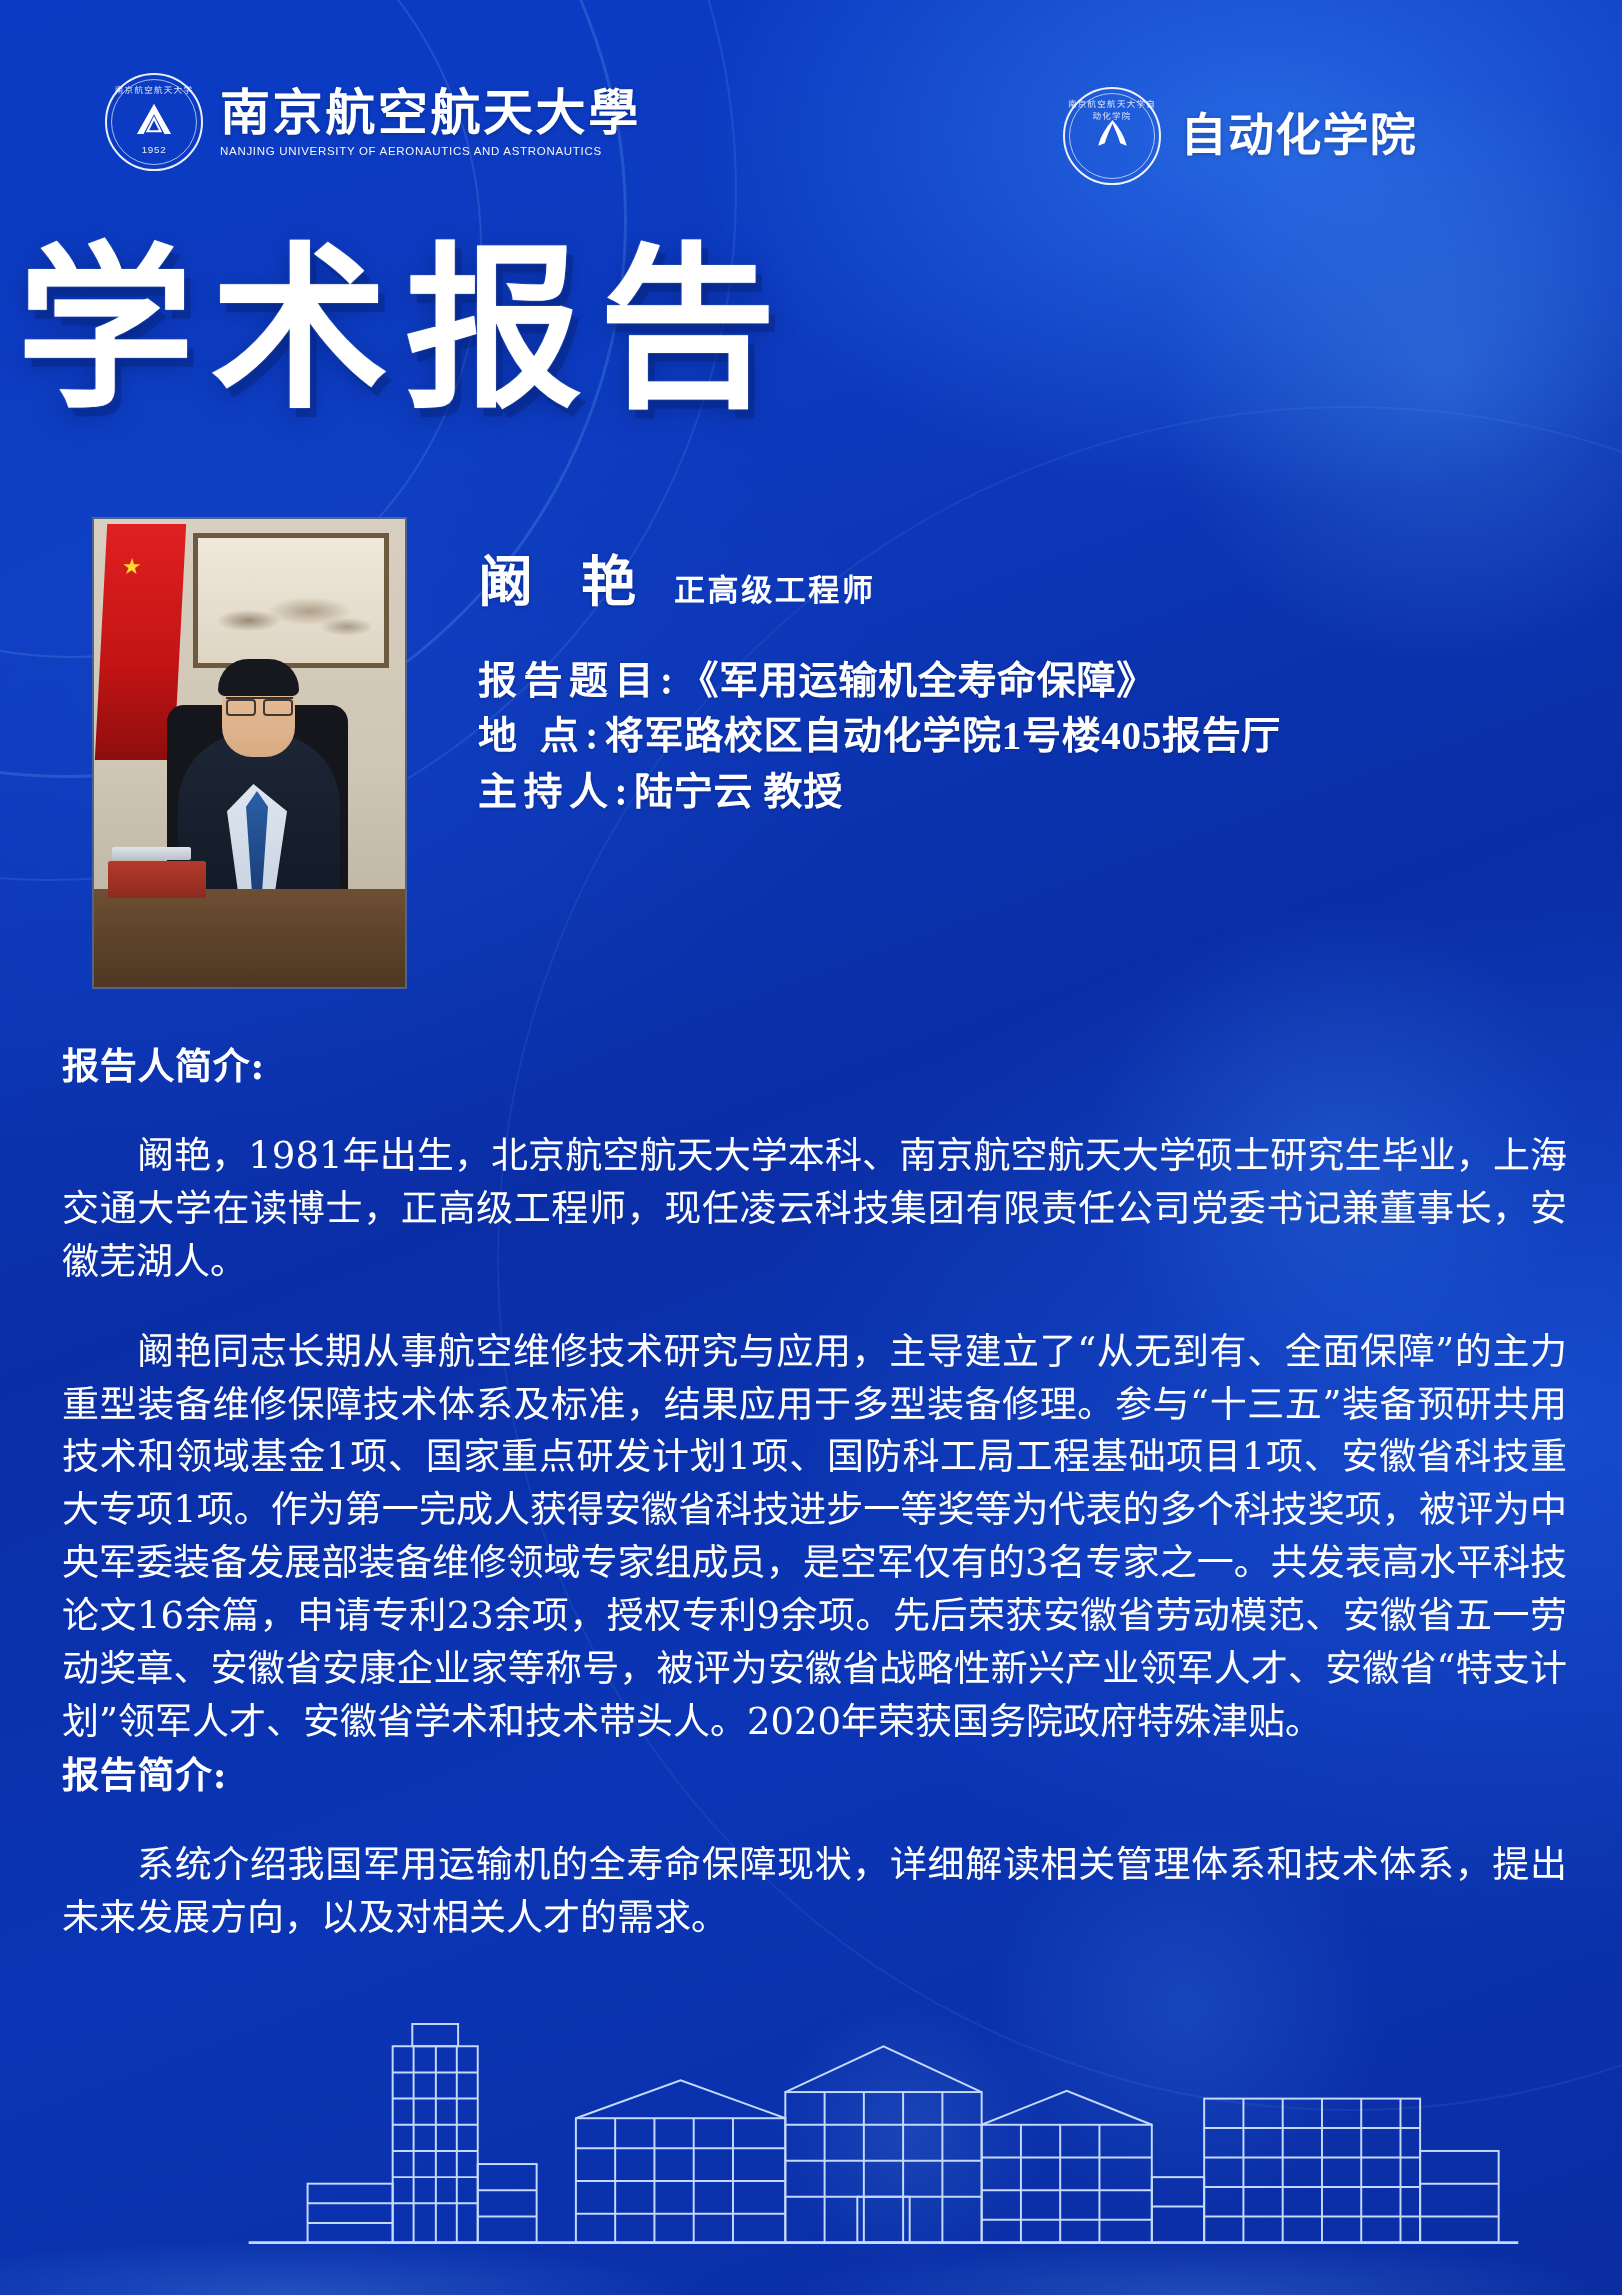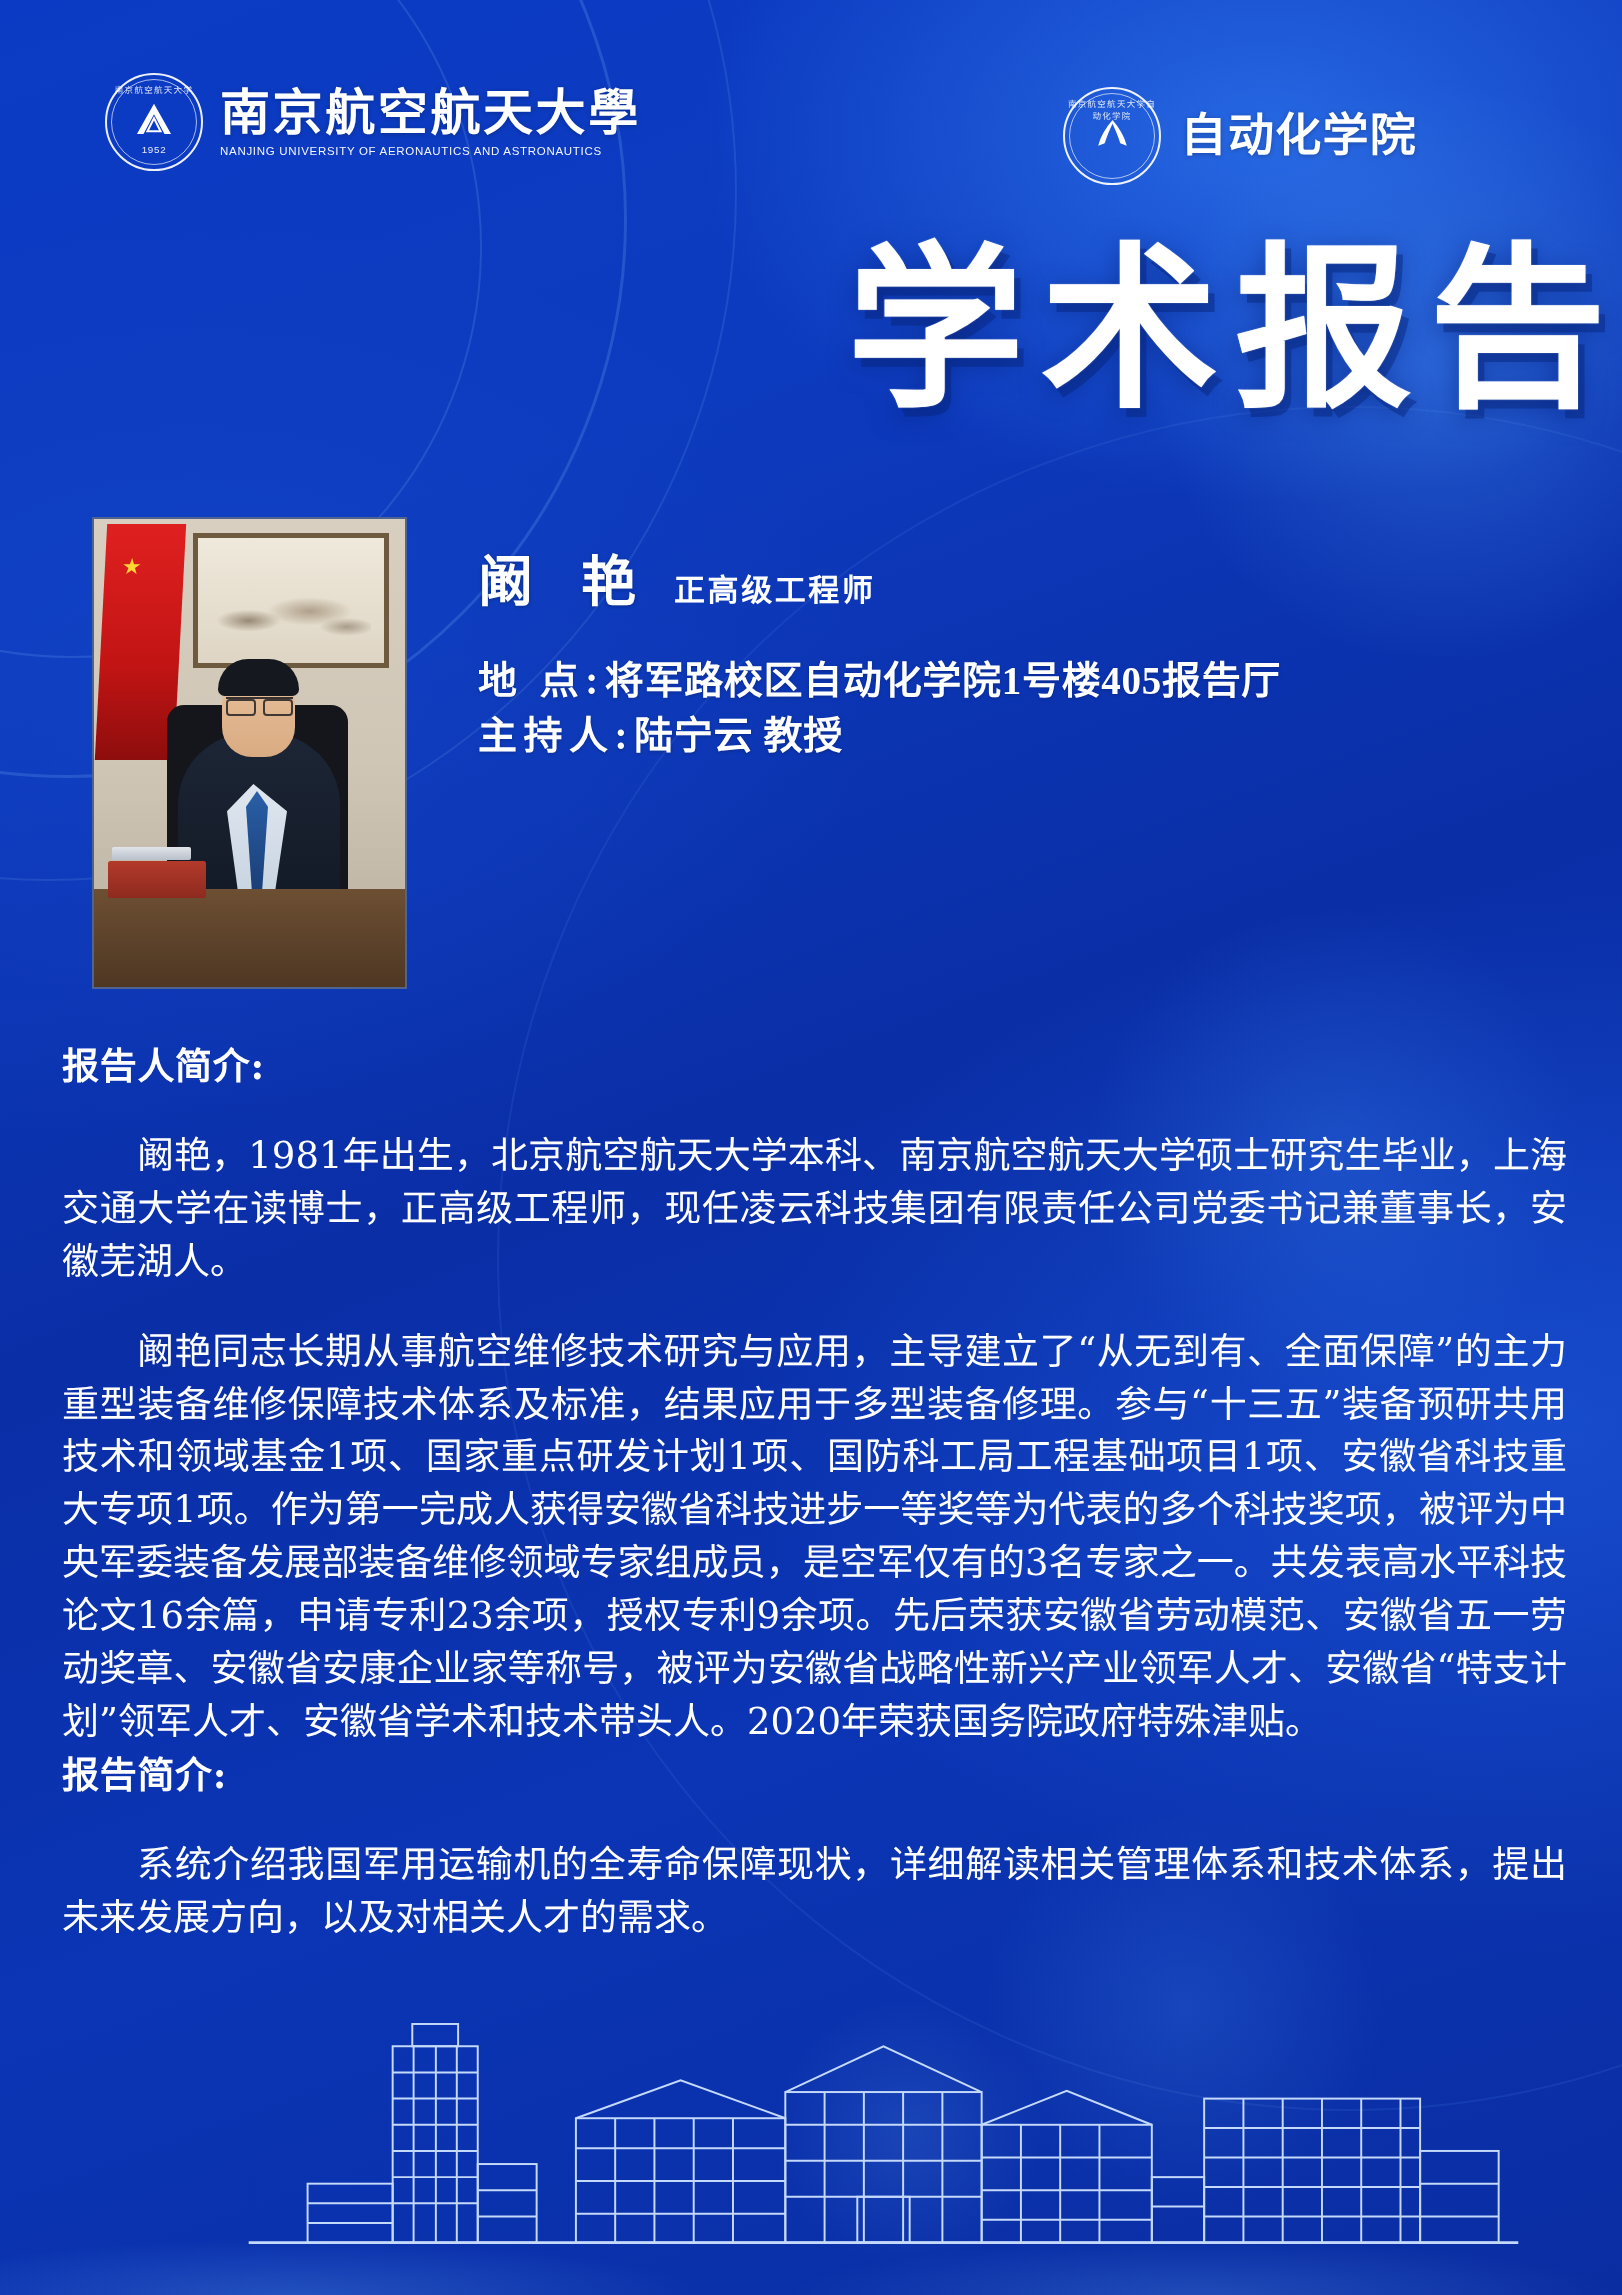--- a/index.html
+++ b/index.html
@@ -141,21 +141,21 @@
   }
   .brand-block { display: flex; flex-direction: column; justify-content: center; }
   .brand-right .brand-text-cn { font-size: 46px; letter-spacing: 1.3px; }
 
   
   .main-title {
     position: absolute;
     top: 242px;
     left: 0;
     width: 1623px;
-    text-align: right;
+    text-align: left;
     color: #ffffff;
     font-size: 177px;
     font-weight: bold;
     letter-spacing: 17px;
     text-indent: 17px;
     font-family: "DejaVu Sans", "Liberation Sans", sans-serif;
     text-shadow:
       0 0 1.3px rgba(255,255,255,0.5),
       6.5px 9.2px 0 rgba(7,35,120,0.45),
       0 6.5px 26px rgba(0,30,120,0.55);
@@ -432,20 +432,23 @@
     <div class="hair"></div>
     <div class="glasses"></div>
     <div class="desk"></div>
     <div class="books"></div>
   </div>
 
   <div class="speaker-info">
     <div class="speaker-name-row">
       <div class="speaker-name">阚 艳</div>
       <div class="speaker-rank">正高级工程师</div>
+    </div>
+    <div class="meta-line">
+      <span class="lbl">报告题目:</span><span>《军用运输机全寿命保障》</span>
     </div>
     <div class="meta-line">
       <span class="lbl">地 点:</span><span>将军路校区自动化学院1号楼405报告厅</span>
     </div>
     <div class="meta-line">
       <span class="lbl">主持人:</span><span>陆宁云 教授</span>
     </div>
   </div>
 
   <div class="body-text">

